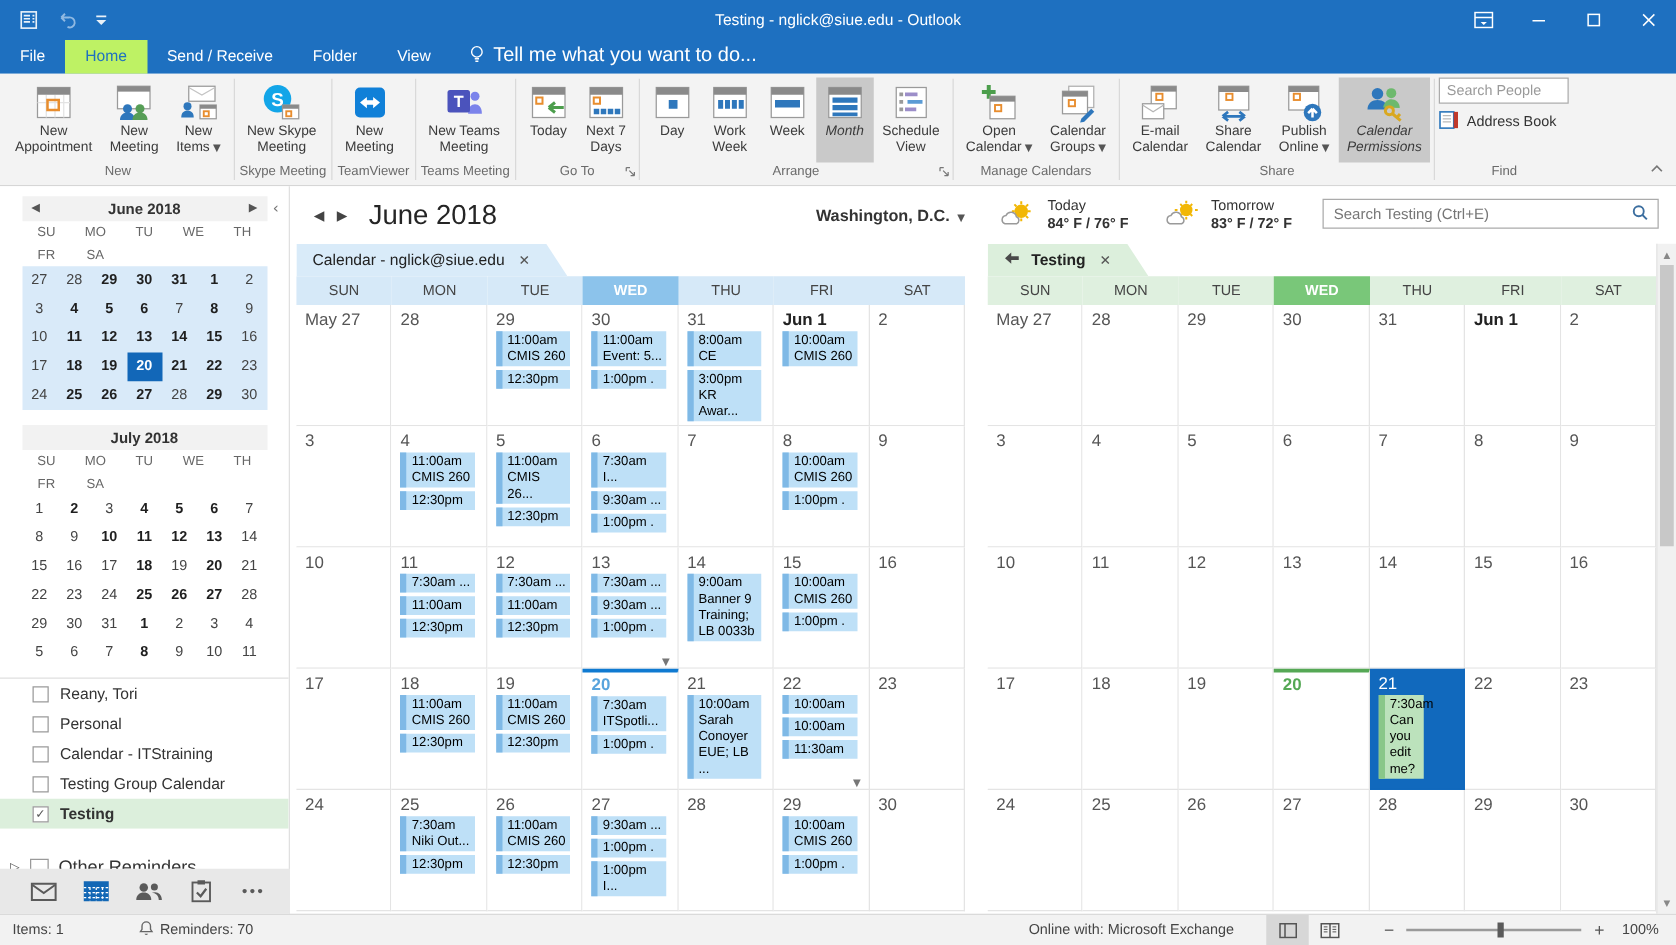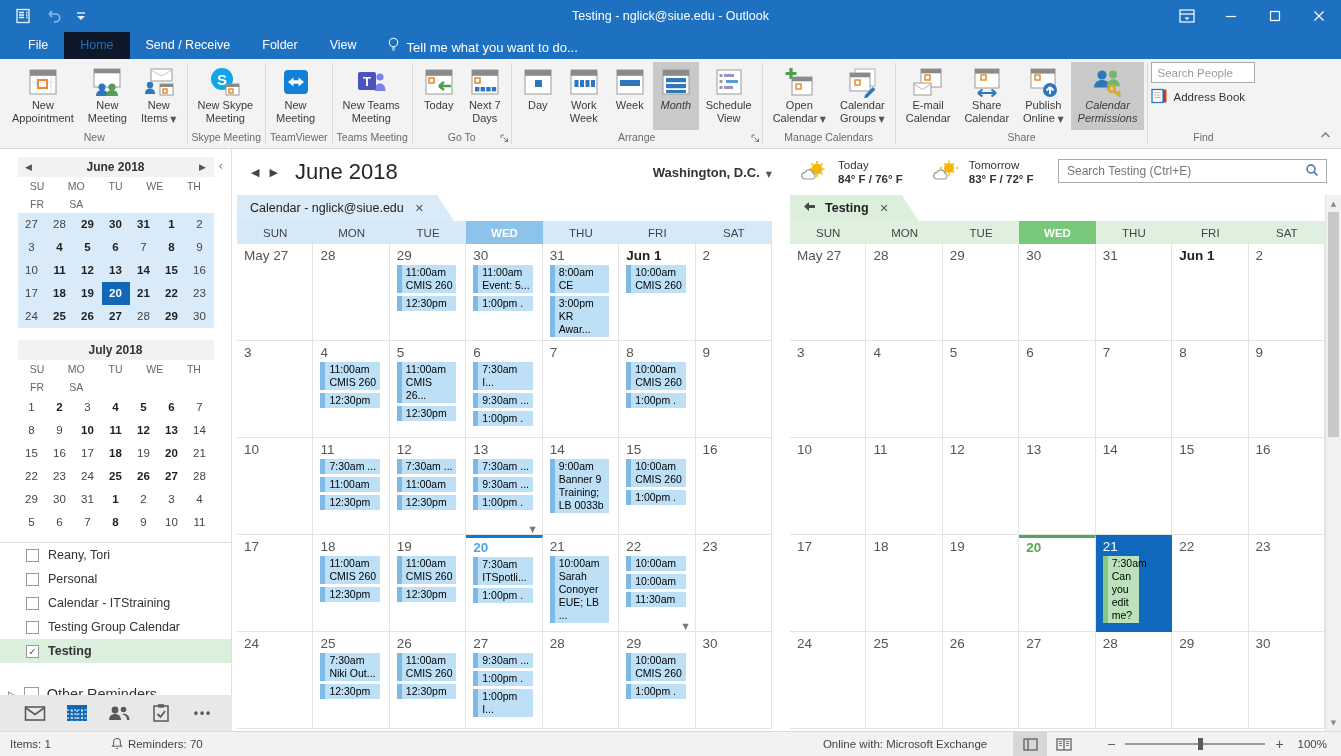--- a/index.html
+++ b/index.html
@@ -10,24 +10,24 @@
 
   
   .titlebar{height:32px;background:#1E70C0;display:flex;align-items:center;color:#fff;position:relative;}
   .qat{display:flex;align-items:center;gap:14px;padding-left:14px;}
   .qat .qicon{display:flex;align-items:center;opacity:.9;}
   .tb-title{position:absolute;left:0;right:0;text-align:center;font-size:12.5px;color:#fff;pointer-events:none;}
   .tb-right{margin-left:auto;display:flex;align-items:center;height:100%;}
   .tb-btn{width:44px;height:100%;display:flex;align-items:center;justify-content:center;color:#fff;font-size:13px;}
 
   
-  .menubar{height:27px;background:#1E70C0;display:flex;align-items:center;color:#fff;padding-left:12px;}
+  .menubar{height:27px;background:#1E70C0;display:flex;align-items:center;color:#fff;}
   .mtab{padding:0 16px;height:27px;line-height:27px;font-size:12.5px;}
-  .mtab.active{background:#0f172a;color:#1E70C0;}
-  .tellme{display:flex;align-items:flex-end;gap:7px;padding:0 14px;font-size:13px;}
+  .mtab.active{background:#bef264;color:#1E70C0;}
+  .tellme{display:flex;align-items:flex-start;gap:7px;padding:0 14px;font-size:16px;}
 
   
   .ribbon{height:90px;background:#F3F3F3;border-bottom:1px solid #D6D6D6;display:flex;position:relative;padding-left:2px;}
   .rgroup{display:flex;flex-direction:column;height:100%;}
   .rbtns{flex:1;display:flex;align-items:flex-start;padding:3px 3px 0 3px;}
   .rbtn{display:flex;flex-direction:column;align-items:center;padding:3px 7px 0 7px;height:68px;}
   .rbtn.active{background:#C9C9C9;font-style:italic;}
   .ricon{height:34px;display:flex;align-items:center;justify-content:center;}
   .rlabel{text-align:center;font-size:11px;color:#3b3b3b;line-height:13px;white-space:nowrap;}
   .caret{font-size:8px;color:#555;}

